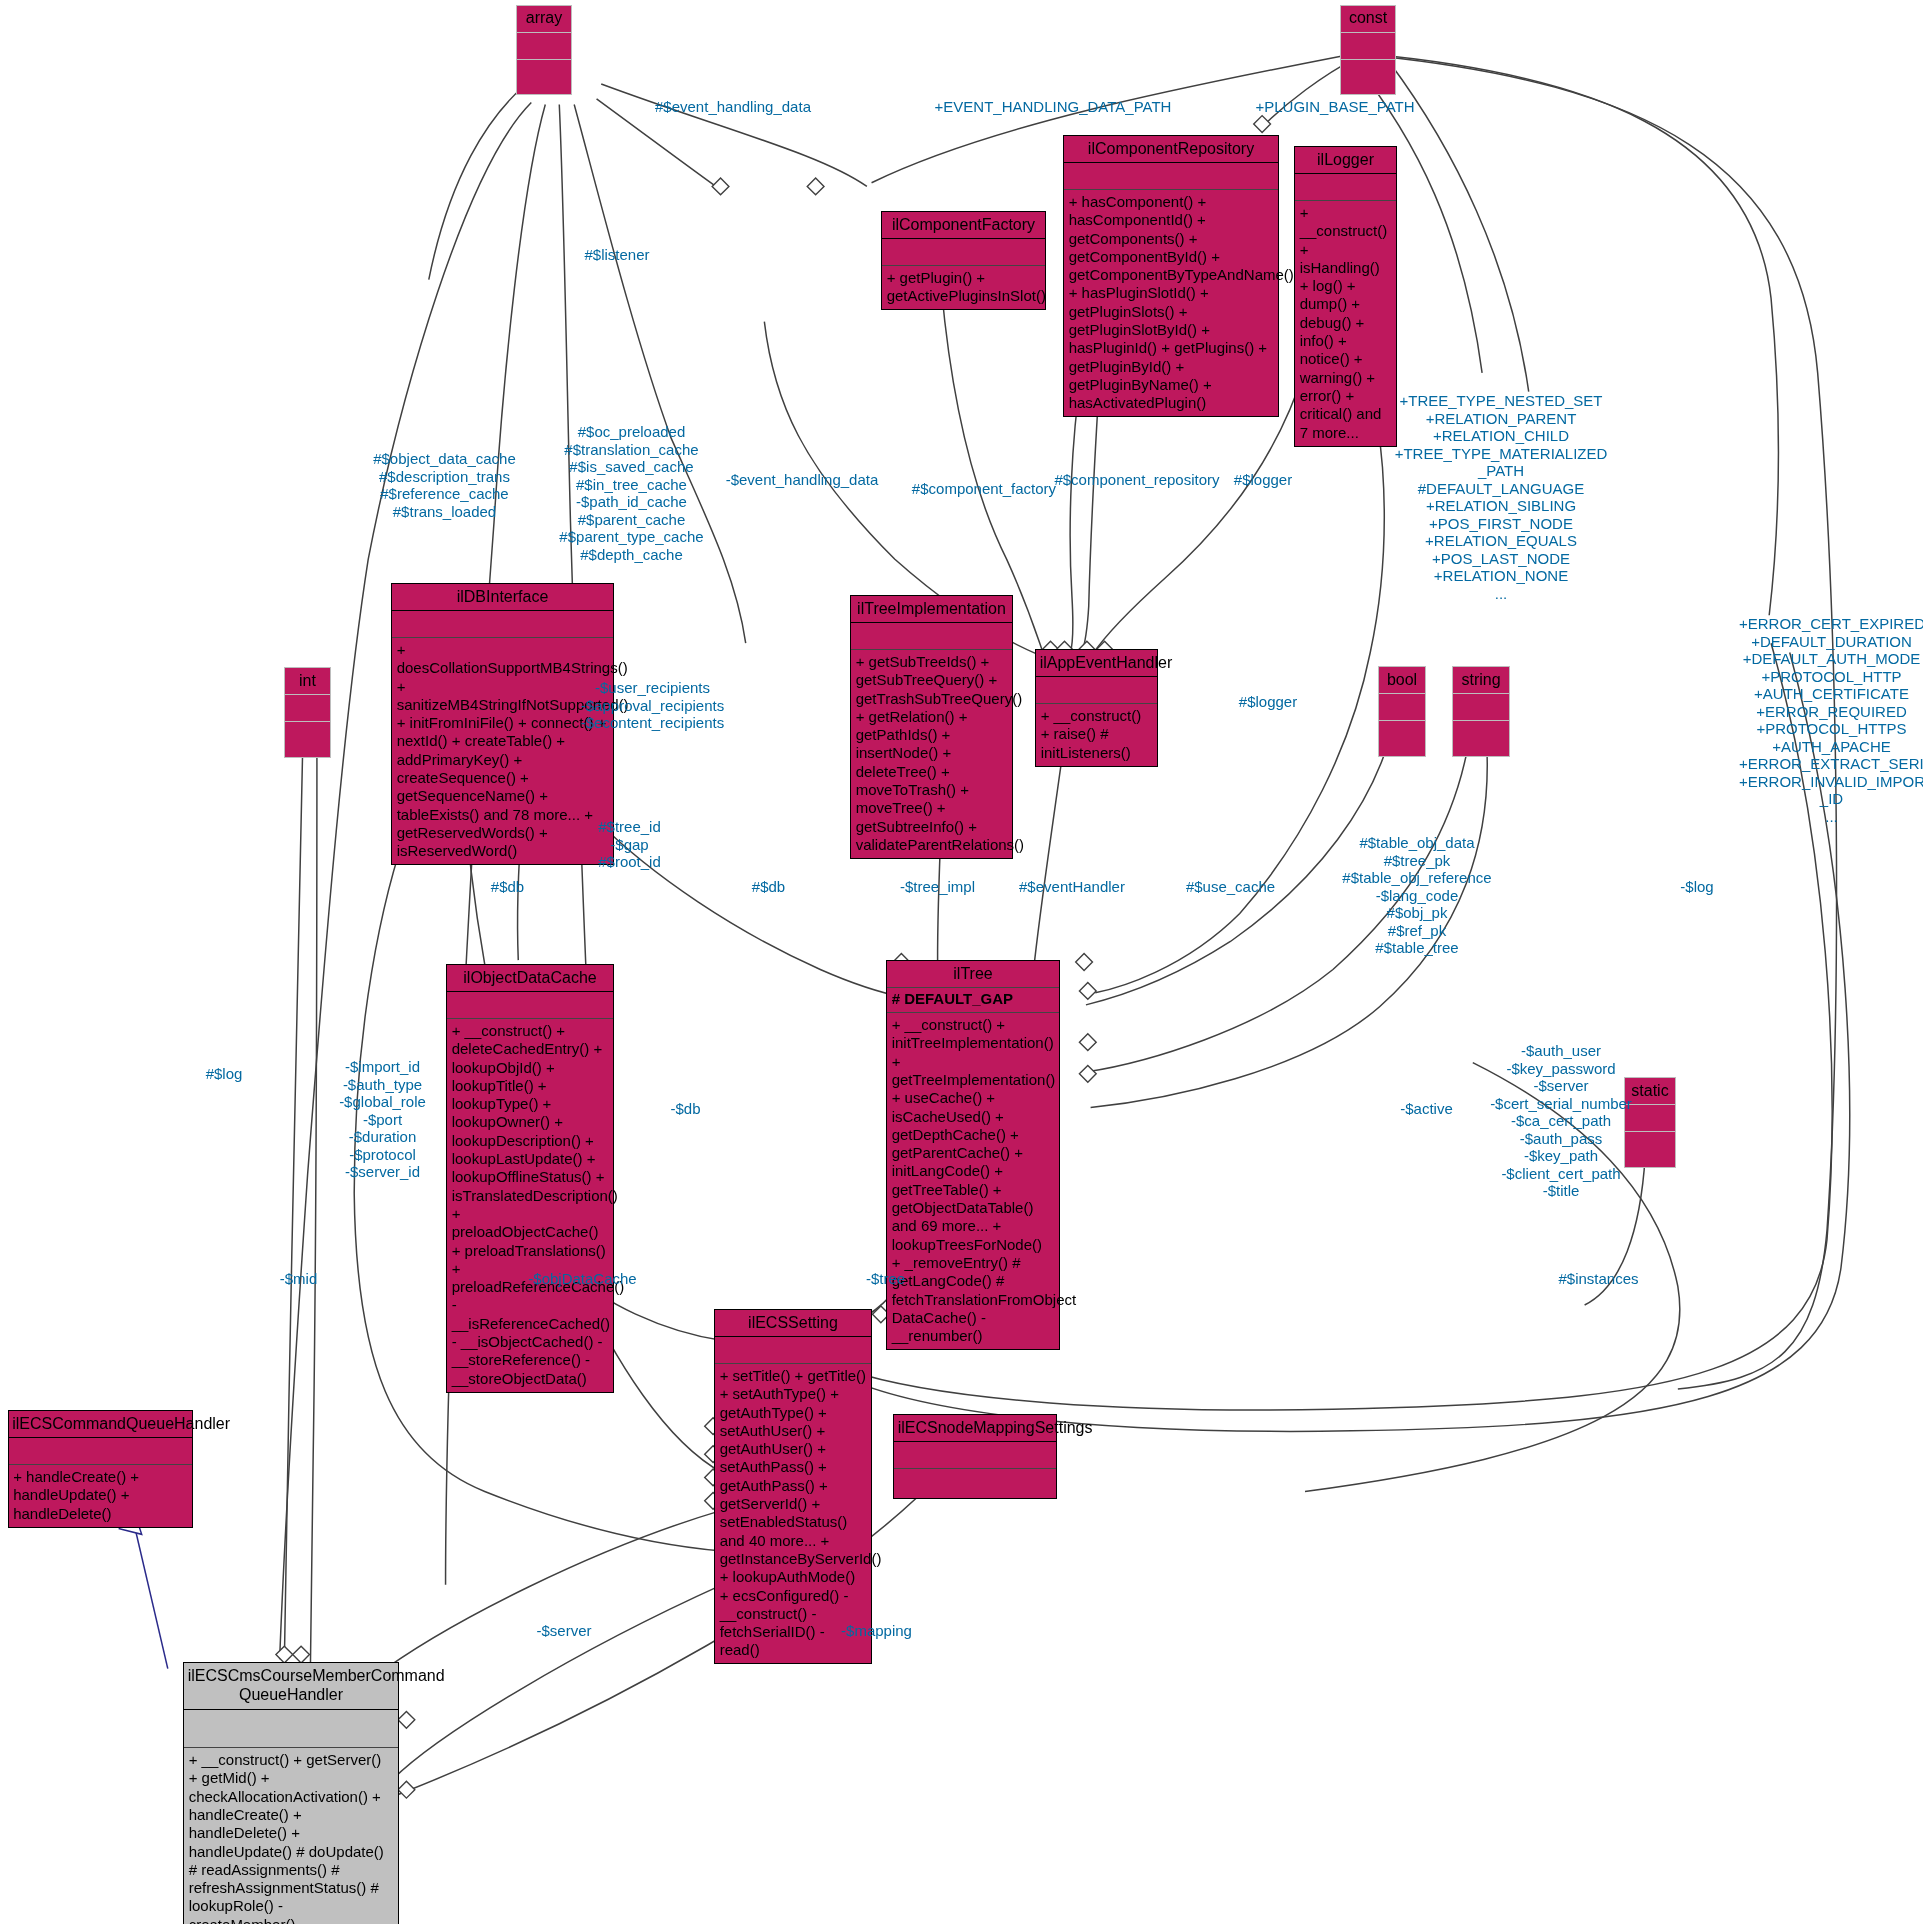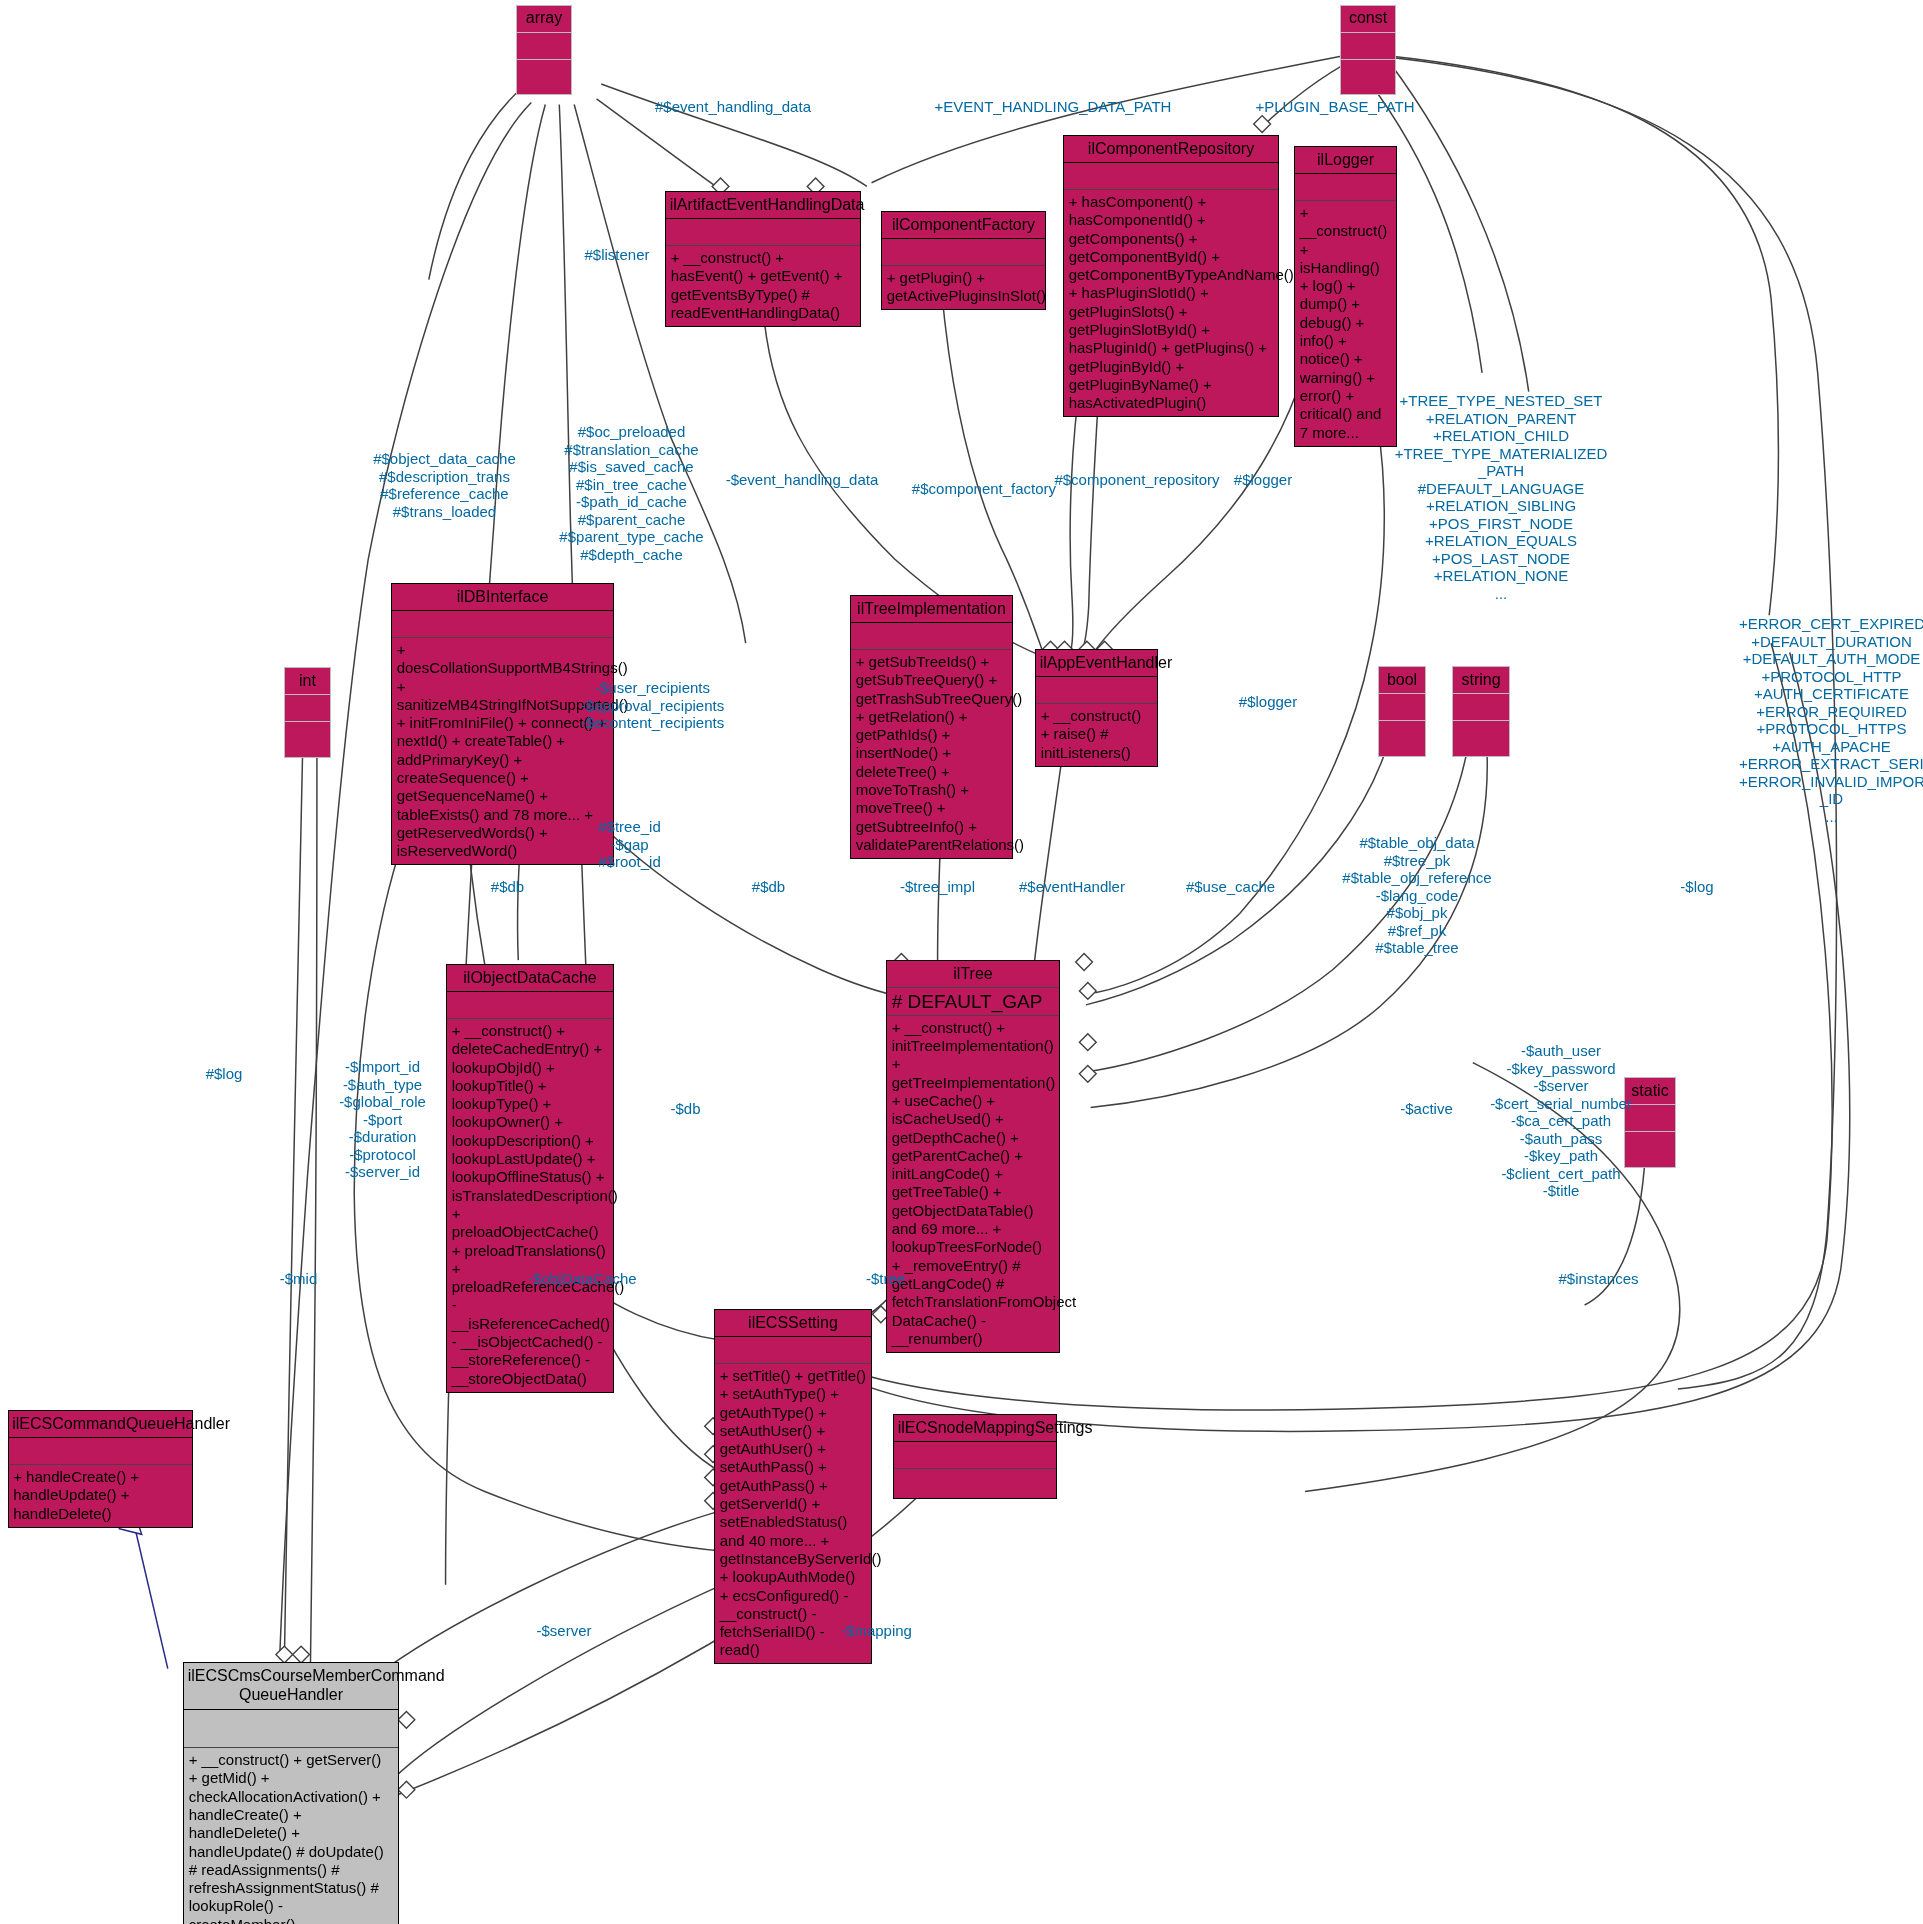--- a/index.html
+++ b/index.html
@@ -4,21 +4,21 @@
 <style>
   html,body{margin:0;padding:0;background:#ffffff;}
   body{font-family:"Liberation Sans", sans-serif;color:#000;}
   #canvas{position:relative;width:1923px;height:1924px;overflow:hidden;background:#fff;}
   svg.edges{position:absolute;left:0;top:0;width:1923px;height:1924px;pointer-events:none;}
 
   .node{position:absolute;box-sizing:border-box;border:0.9px solid #000;background:#be185d;}
   .node.grey{background:#c0c0c0;border:0.9px solid #000;}
   .node.lite{border:0.9px solid #bdbdbd;}
   .n-title{text-align:center;font-size:16px;line-height:1.22;padding:2.8px 3.7px 3.7px 3.7px;}
-  .n-attrs{border-top:0.9px solid #000;min-height:22.4px;padding:1.9px 4.7px;font-size:19px;line-height:1.22;}
+  .n-attrs{border-top:0.9px solid #000;min-height:22.4px;padding:1.9px 4.7px;font-size:15px;line-height:1.22;font-weight:bold;}
   .n-attrs.thick{border-top:1.9px solid #444;}
   .n-ops{border-top:1.9px solid #444;padding:2.8px 4.7px 3.7px 4.7px;font-size:15px;line-height:1.22;}
   .node.lite .n-attrs,.node.lite .n-ops{border-top:0.9px solid #bdbdbd;}
 
   .elabel{position:absolute;font-size:15px;line-height:1.17;text-align:center;white-space:pre;color:#0369a1;}
 </style>
 </head>
 <body>
 
 <div id="canvas">
@@ -126,29 +126,20 @@
     <div class="n-attrs"></div>
     <div class="n-ops" style="min-height:28px;"></div>
   </div>
 
   <div class="node lite" style="left:1340px;top:4.7px;width:56px;">
     <div class="n-title">const</div>
     <div class="n-attrs"></div>
     <div class="n-ops" style="min-height:28px;"></div>
   </div>
 
-  <div class="node" style="left:665px;top:191px;width:196px;">
-    <div class="n-title">ilArtifactEventHandlingData</div>
-    <div class="n-attrs"></div>
-    <div class="n-ops">+ __construct()
-+ hasEvent()
-+ getEvent()
-+ getEventsByType()
-# readEventHandlingData()</div>
-  </div>
 
   <div class="node" style="left:881px;top:211px;width:165px;">
     <div class="n-title">ilComponentFactory</div>
     <div class="n-attrs"></div>
     <div class="n-ops">+ getPlugin()
 + getActivePluginsInSlot()</div>
   </div>
 
   <div class="node" style="left:1063px;top:135px;width:216px;">
     <div class="n-title">ilComponentRepository</div>

